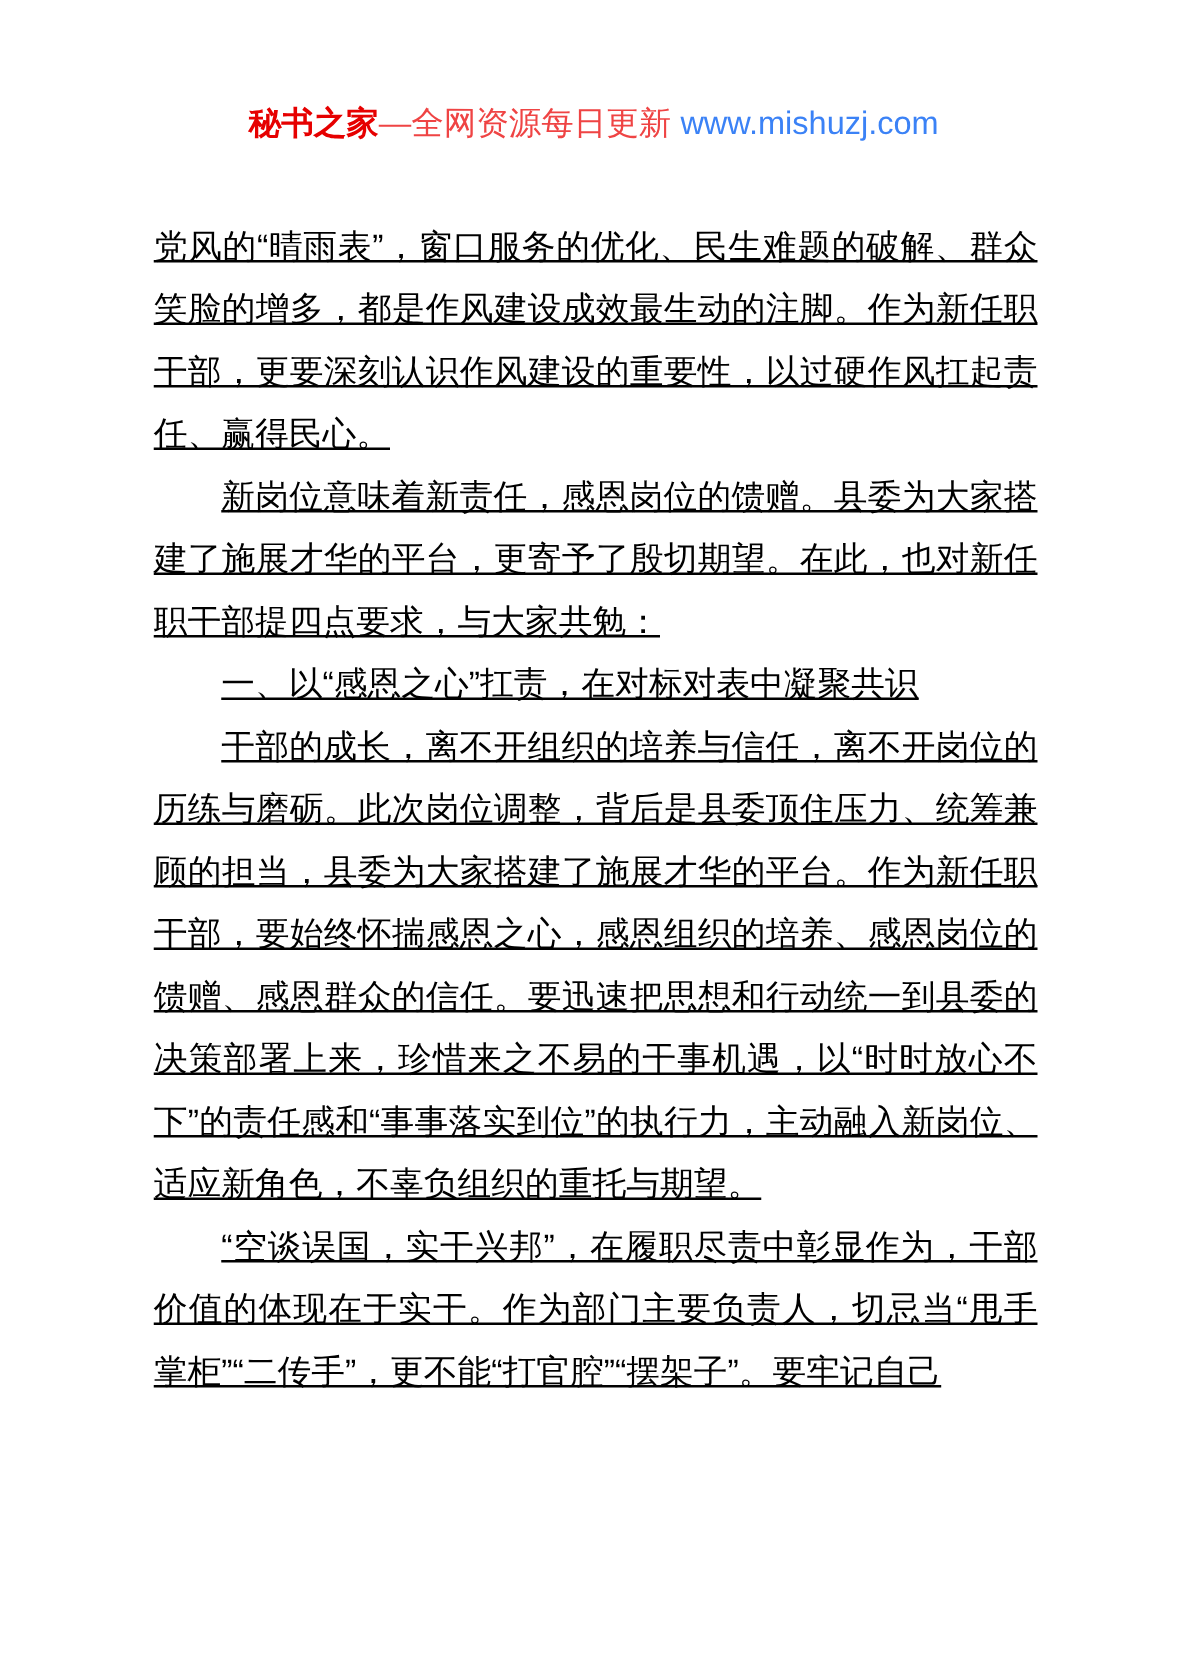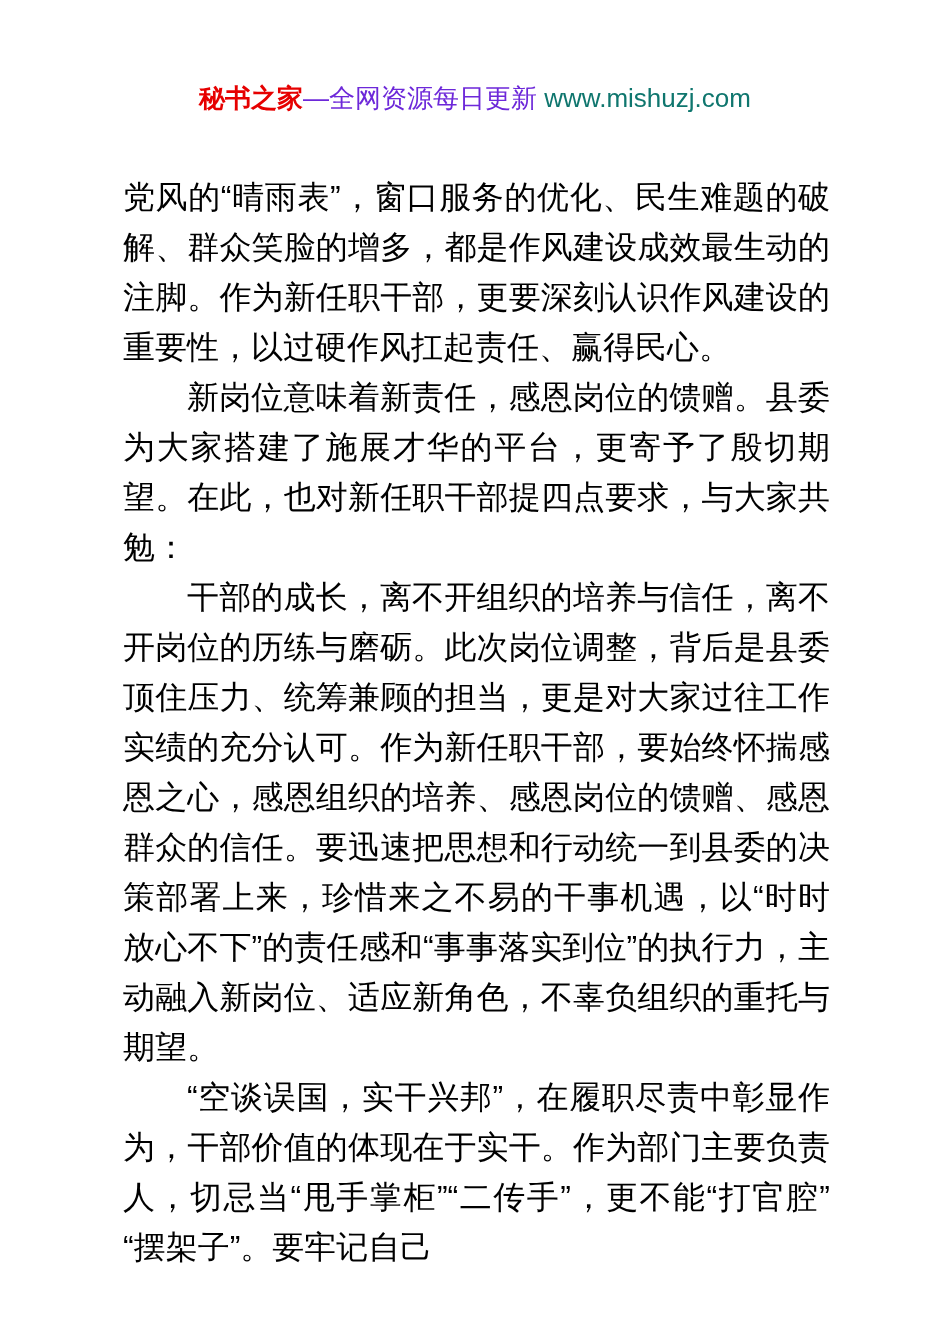--- a/index.html
+++ b/index.html
@@ -35,43 +35,45 @@
   }
   .site-url {
     text-decoration: none;
     cursor: pointer;
   }
   .body-text {
     position: absolute;
     top: 172px;
     left: 123px;
     width: 707px;
-    font-size: 32px;
+    font-size: 27px;
     line-height: 50px;
     text-align: justify;
     text-justify: inter-ideograph;
+    text-decoration: underline;
   }
   .para {
     margin: 0;
     padding: 0;
   }
   .para.indent {
     text-indent: 2em;
   }
   .para.heading {
     font-weight: normal; 
   }
 </style>
 </head>
 <body>
 
 <div class="page">
   <div class="header">
-    <span class="site-name" style="color: rgb(230, 0, 0);">秘书之家</span><span class="tagline" style="color: #6d28d9;">—全网资源每日更新 </span><a class="site-url" style="color: #0f766e;">www.mishuzj.com</a>
+    <span class="site-name" style="color: rgb(230, 0, 0);">秘书之家</span><span class="tagline" style="color: #ef4444;">—全网资源每日更新 </span><a class="site-url" style="color: #3b82f6;">www.mishuzj.com</a>
   </div>
 
   <div class="body-text" id="paragraphs">
       <p class="para">党风的“晴雨表”，窗口服务的优化、民生难题的破解、群众笑脸的增多，都是作风建设成效最生动的注脚。作为新任职干部，更要深刻认识作风建设的重要性，以过硬作风扛起责任、赢得民心。</p>
       <p class="para indent">新岗位意味着新责任，感恩岗位的馈赠。县委为大家搭建了施展才华的平台，更寄予了殷切期望。在此，也对新任职干部提四点要求，与大家共勉：</p>
-      <p class="para indent">干部的成长，离不开组织的培养与信任，离不开岗位的历练与磨砺。此次岗位调整，背后是县委顶住压力、统筹兼顾的担当，更是对大家过往工作实绩的充分认可。作为新任职干部，要始终怀揣感恩之心，感恩组织的培养、感恩岗位的馈赠、感恩群众的信任。要迅速把思想和行动统一到县委的决策部署上来，珍惜来之不易的干事机遇，以“时时放心不下”的责任感和“事事落实到位”的执行力，主动融入新岗位、适应新角色，不辜负组织的重托与期望。</p>
+      <p class="para indent heading">一、以“感恩之心”扛责，在对标对表中凝聚共识</p>
+      <p class="para indent">干部的成长，离不开组织的培养与信任，离不开岗位的历练与磨砺。此次岗位调整，背后是县委顶住压力、统筹兼顾的担当，县委为大家搭建了施展才华的平台。作为新任职干部，要始终怀揣感恩之心，感恩组织的培养、感恩岗位的馈赠、感恩群众的信任。要迅速把思想和行动统一到县委的决策部署上来，珍惜来之不易的干事机遇，以“时时放心不下”的责任感和“事事落实到位”的执行力，主动融入新岗位、适应新角色，不辜负组织的重托与期望。</p>
       <p class="para indent">“空谈误国，实干兴邦”，在履职尽责中彰显作为，干部价值的体现在于实干。作为部门主要负责人，切忌当“甩手掌柜”“二传手”，更不能“打官腔”“摆架子”。要牢记自己</p>
     </div>
 </div>
 
 </body></html>

